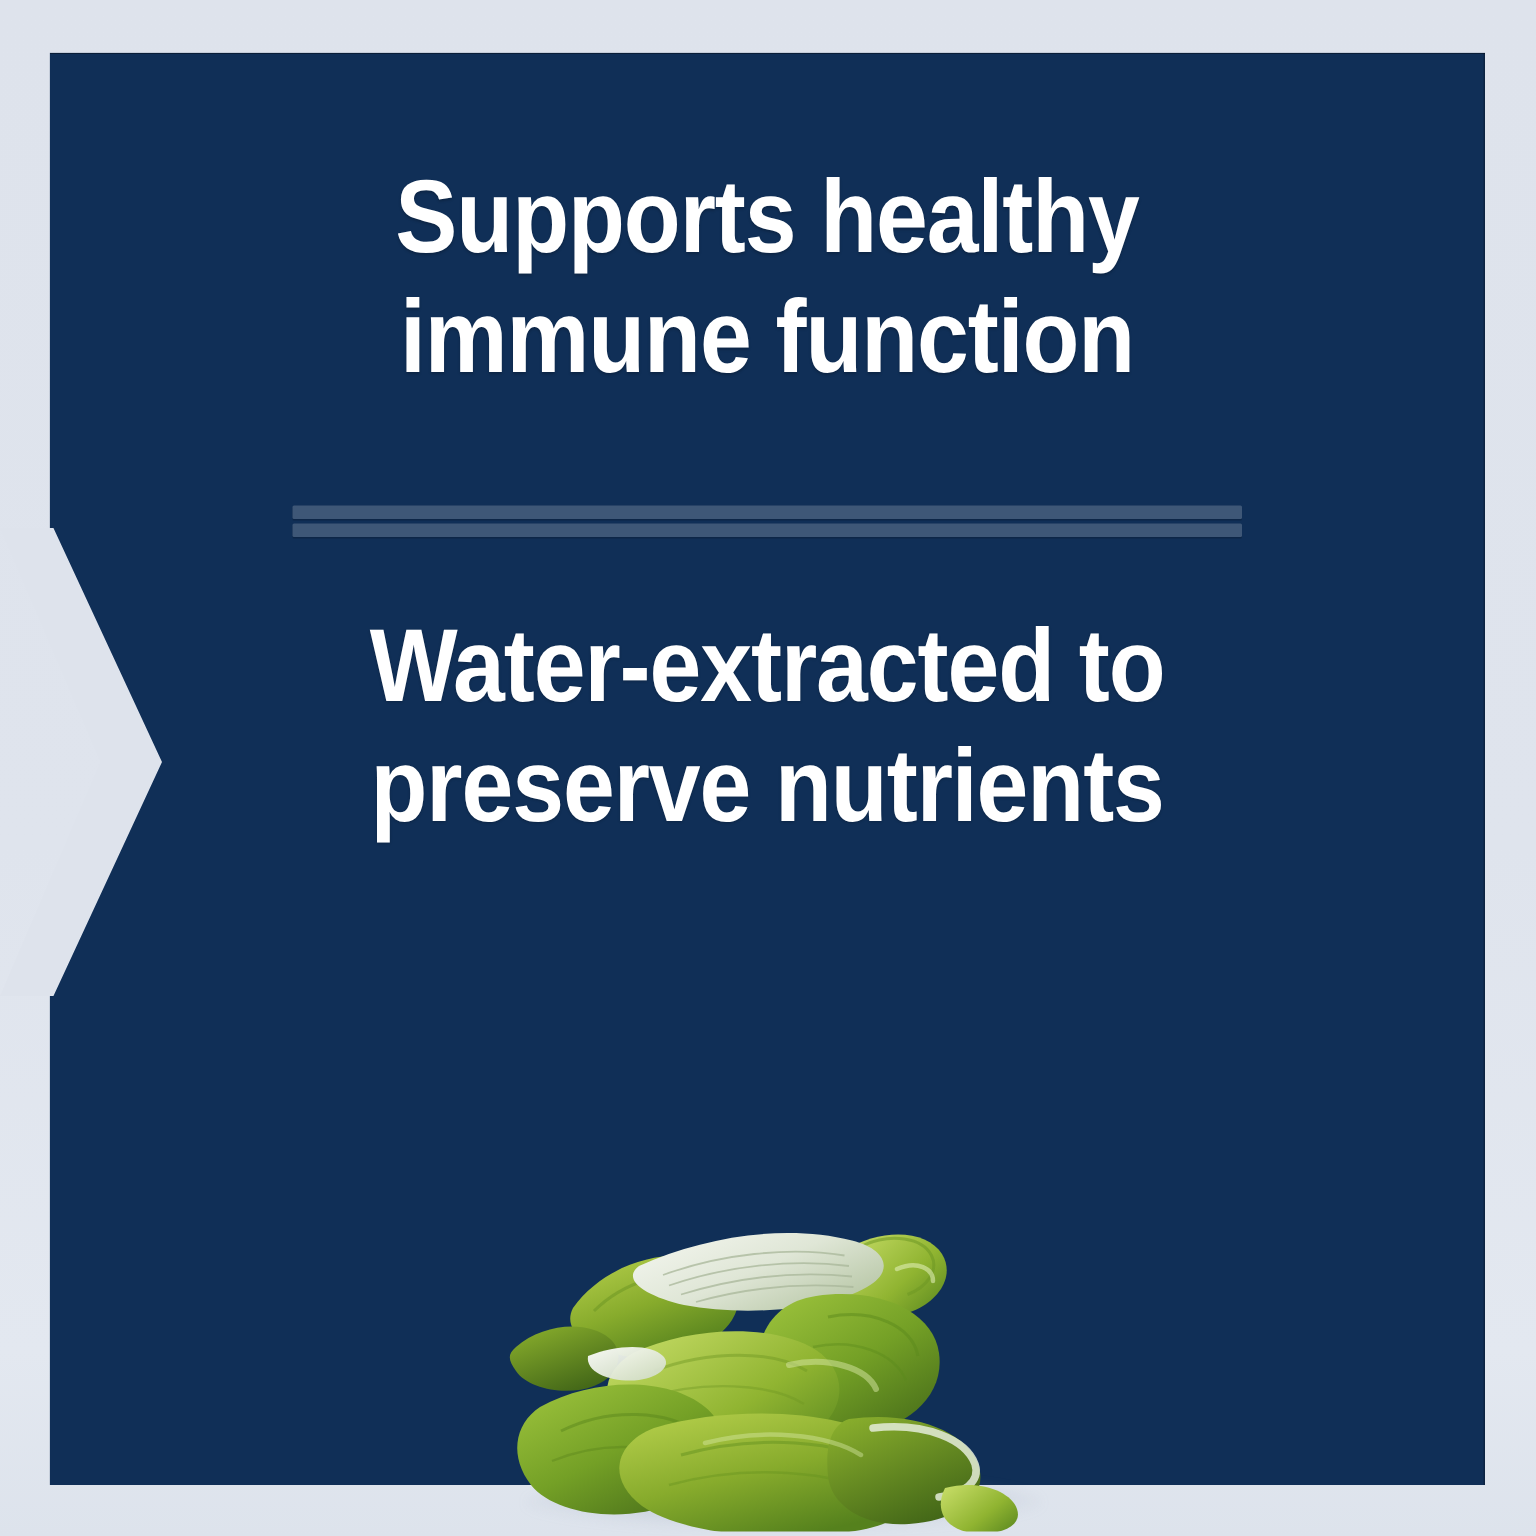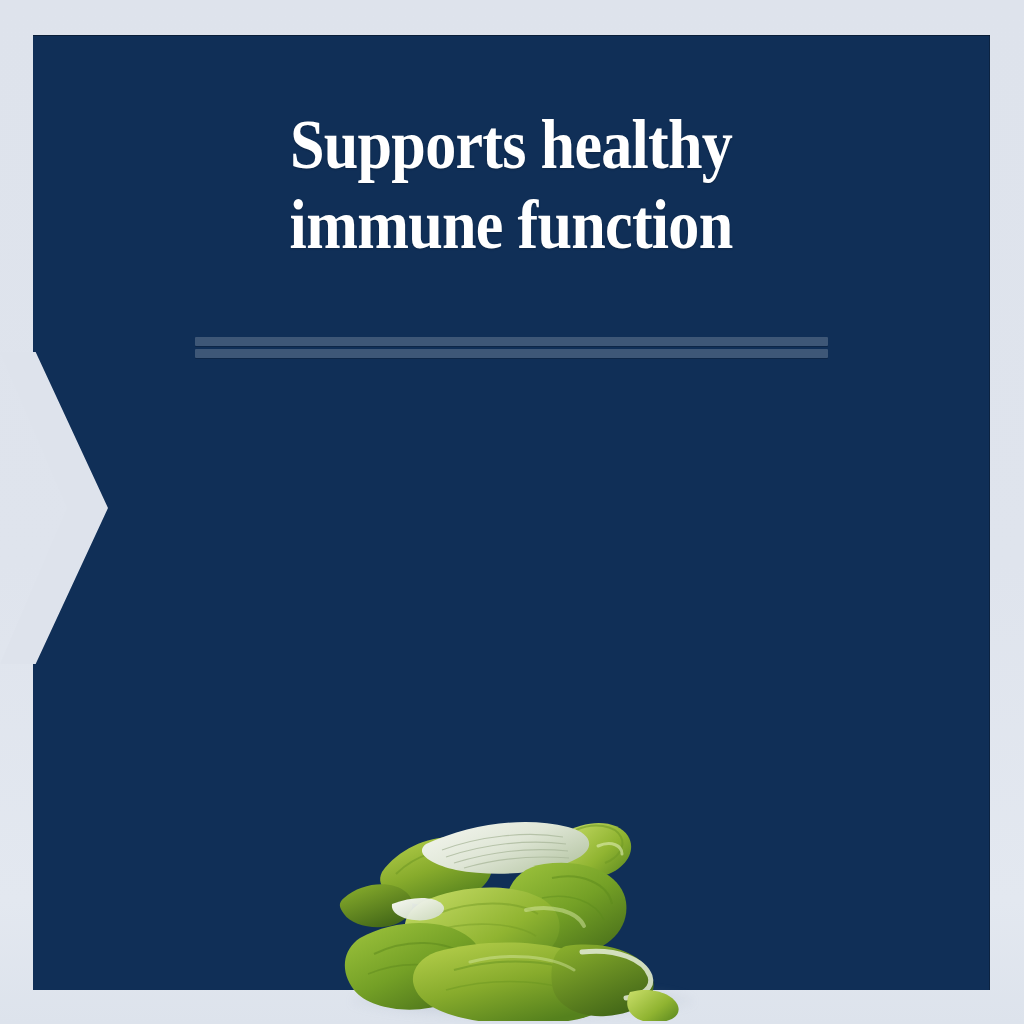--- a/index.html
+++ b/index.html
@@ -89,21 +89,20 @@
     left: 33px;
     top: 35px;
     width: 957px;
     height: 955px;
     display: flex;
     flex-direction: column;
     align-items: stretch;
     justify-content: flex-start;
     box-sizing: border-box;
     padding: 0;
-    font-family: Liberation Serif, serif;
   }
 
   .benefit {
     display: flex;
     align-items: center;
     justify-content: center;
   }
   .benefit-1 { height: 300px; }
   .benefit-2 { height: 255px; }
   .benefit-3 { height: 250px; }
@@ -181,20 +180,24 @@
 
     <div class="divider-row">
       <div class="divider"></div>
     </div>
 
 
     <div class="divider-row">
       <div class="divider"></div>
     </div>
 
+    <div class="benefit benefit-3">
+      <div class="benefit-text">Water-extracted to
+preserve nutrients</div>
+    </div>
 
   </div>
 
   <div class="produce-shadow"></div>
 
   <div class="produce">
     <svg viewBox="0 0 378 215" xmlns="http://www.w3.org/2000/svg" aria-hidden="true">
       <defs>
         <linearGradient id="lg-a" x1="0" y1="0" x2="0.6" y2="1">
           <stop offset="0%" stop-color="#b9d24e"></stop>

